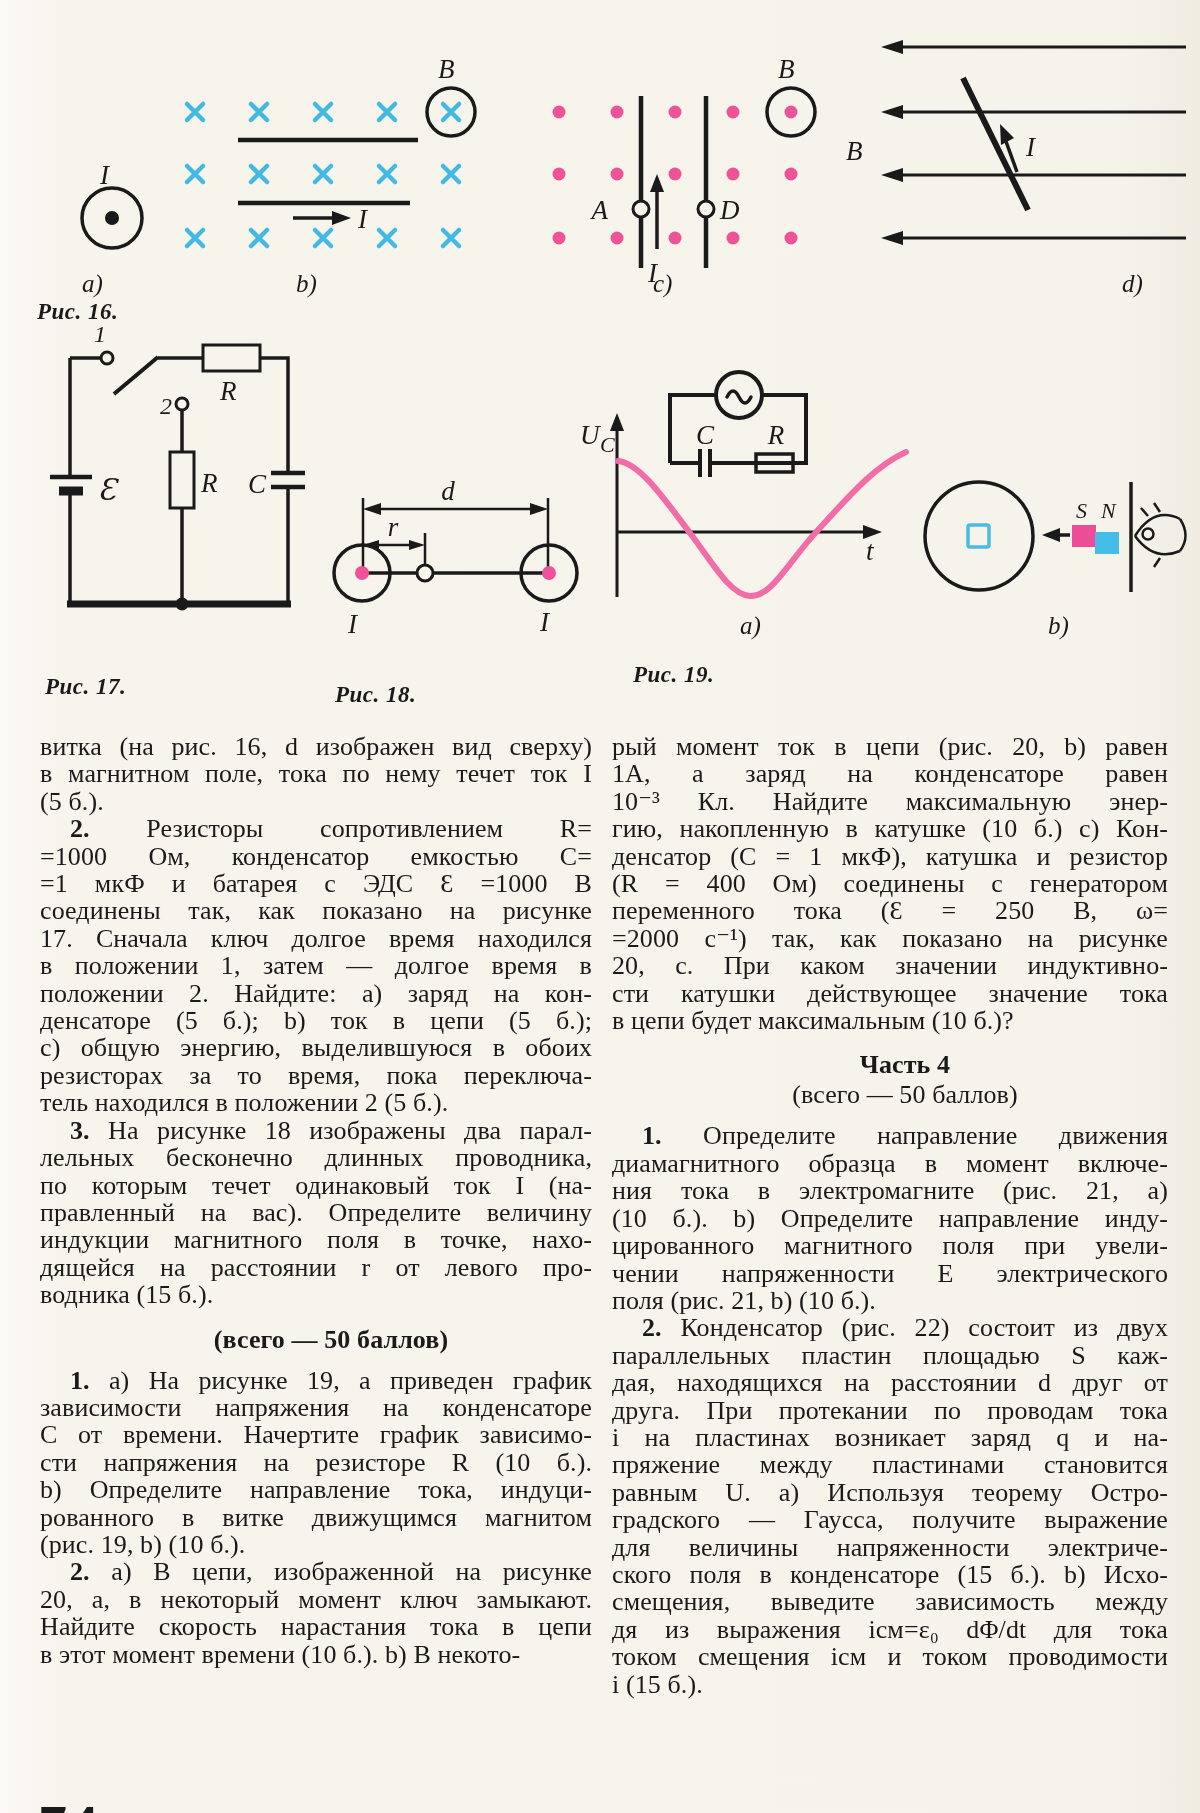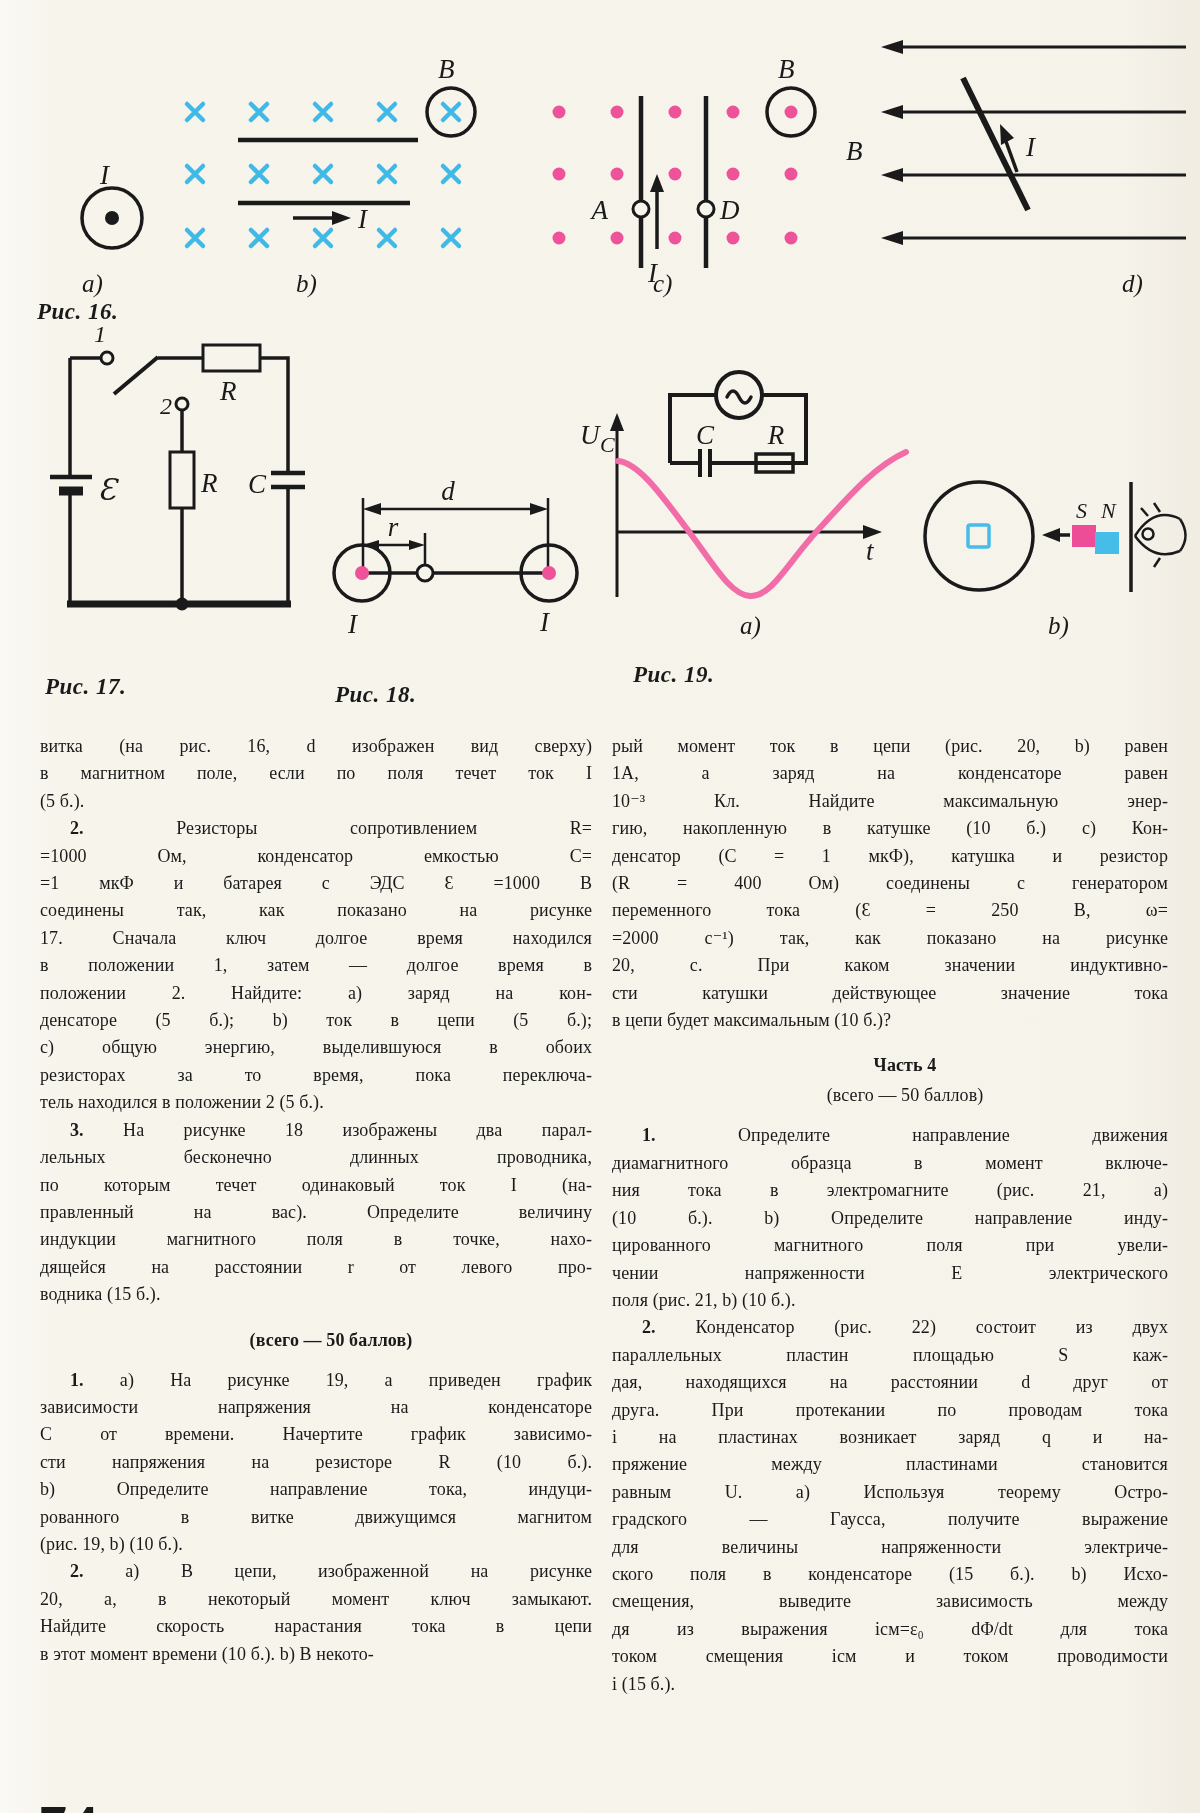--- a/index.html
+++ b/index.html
@@ -24,21 +24,21 @@
   .pnl{font:italic 25px "Liberation Serif","DejaVu Serif",serif;}
   .emf{font:italic 30px "DejaVu Serif",serif;}
   .xgrid{stroke:#41b9e7;stroke-width:4.5;stroke-linecap:round;fill:none;}
   .dotgrid{fill:#ee5298;stroke:none;}
   .fig-caption{
     position:absolute;font-style:italic;font-weight:700;font-size:23px;
     letter-spacing:.5px;
   }
   .column{
     position:absolute;top:733px;width:552px;
-    font-size:18px;line-height:27.4px;letter-spacing:.1px;
+    font-size:26px;line-height:27.4px;letter-spacing:.1px;
   }
   #col-left{left:40px;}
   #col-right{left:612px;width:556px;}
   .block{margin:0;}
   .block.heading{padding-left:30px;margin-top:16px;margin-bottom:12px;line-height:30px;}
   .block.heading .line{text-align:center;}
   .block.heading .line:first-child{font-weight:700;}
   .para .line{text-align:justify;text-align-last:justify;}
   .para .line.last{text-align-last:left;}
   .para.indent .line:first-child{text-indent:30px;}
@@ -250,21 +250,21 @@
   </svg>
 
   <div class="fig-caption" style="left:37px;top:299px">Рис. 16.</div>
   <div class="fig-caption" style="left:45px;top:674px">Рис. 17.</div>
   <div class="fig-caption" style="left:335px;top:682px">Рис. 18.</div>
   <div class="fig-caption" style="left:633px;top:662px">Рис. 19.</div>
 
   <div class="column" id="col-left">
       <div class="block para">
         <div class="line">витка (на рис. 16, d изображен вид сверху)</div>
-        <div class="line">в магнитном поле, если по поля течет ток I</div>
+        <div class="line">в магнитном поле, тока по нему течет ток I</div>
         <div class="line last">(5 б.).</div>
       </div>
       <div class="block para indent">
         <div class="line"><b>2.</b> Резисторы сопротивлением R=</div>
         <div class="line">=1000 Ом, конденсатор емкостью C=</div>
         <div class="line">=1 мкФ и батарея с ЭДС Ɛ =1000 В</div>
         <div class="line">соединены так, как показано на рисунке</div>
         <div class="line">17. Сначала ключ долгое время находился</div>
         <div class="line">в положении 1, затем — долгое время в</div>
         <div class="line">положении 2. Найдите: а) заряд на кон-</div>

